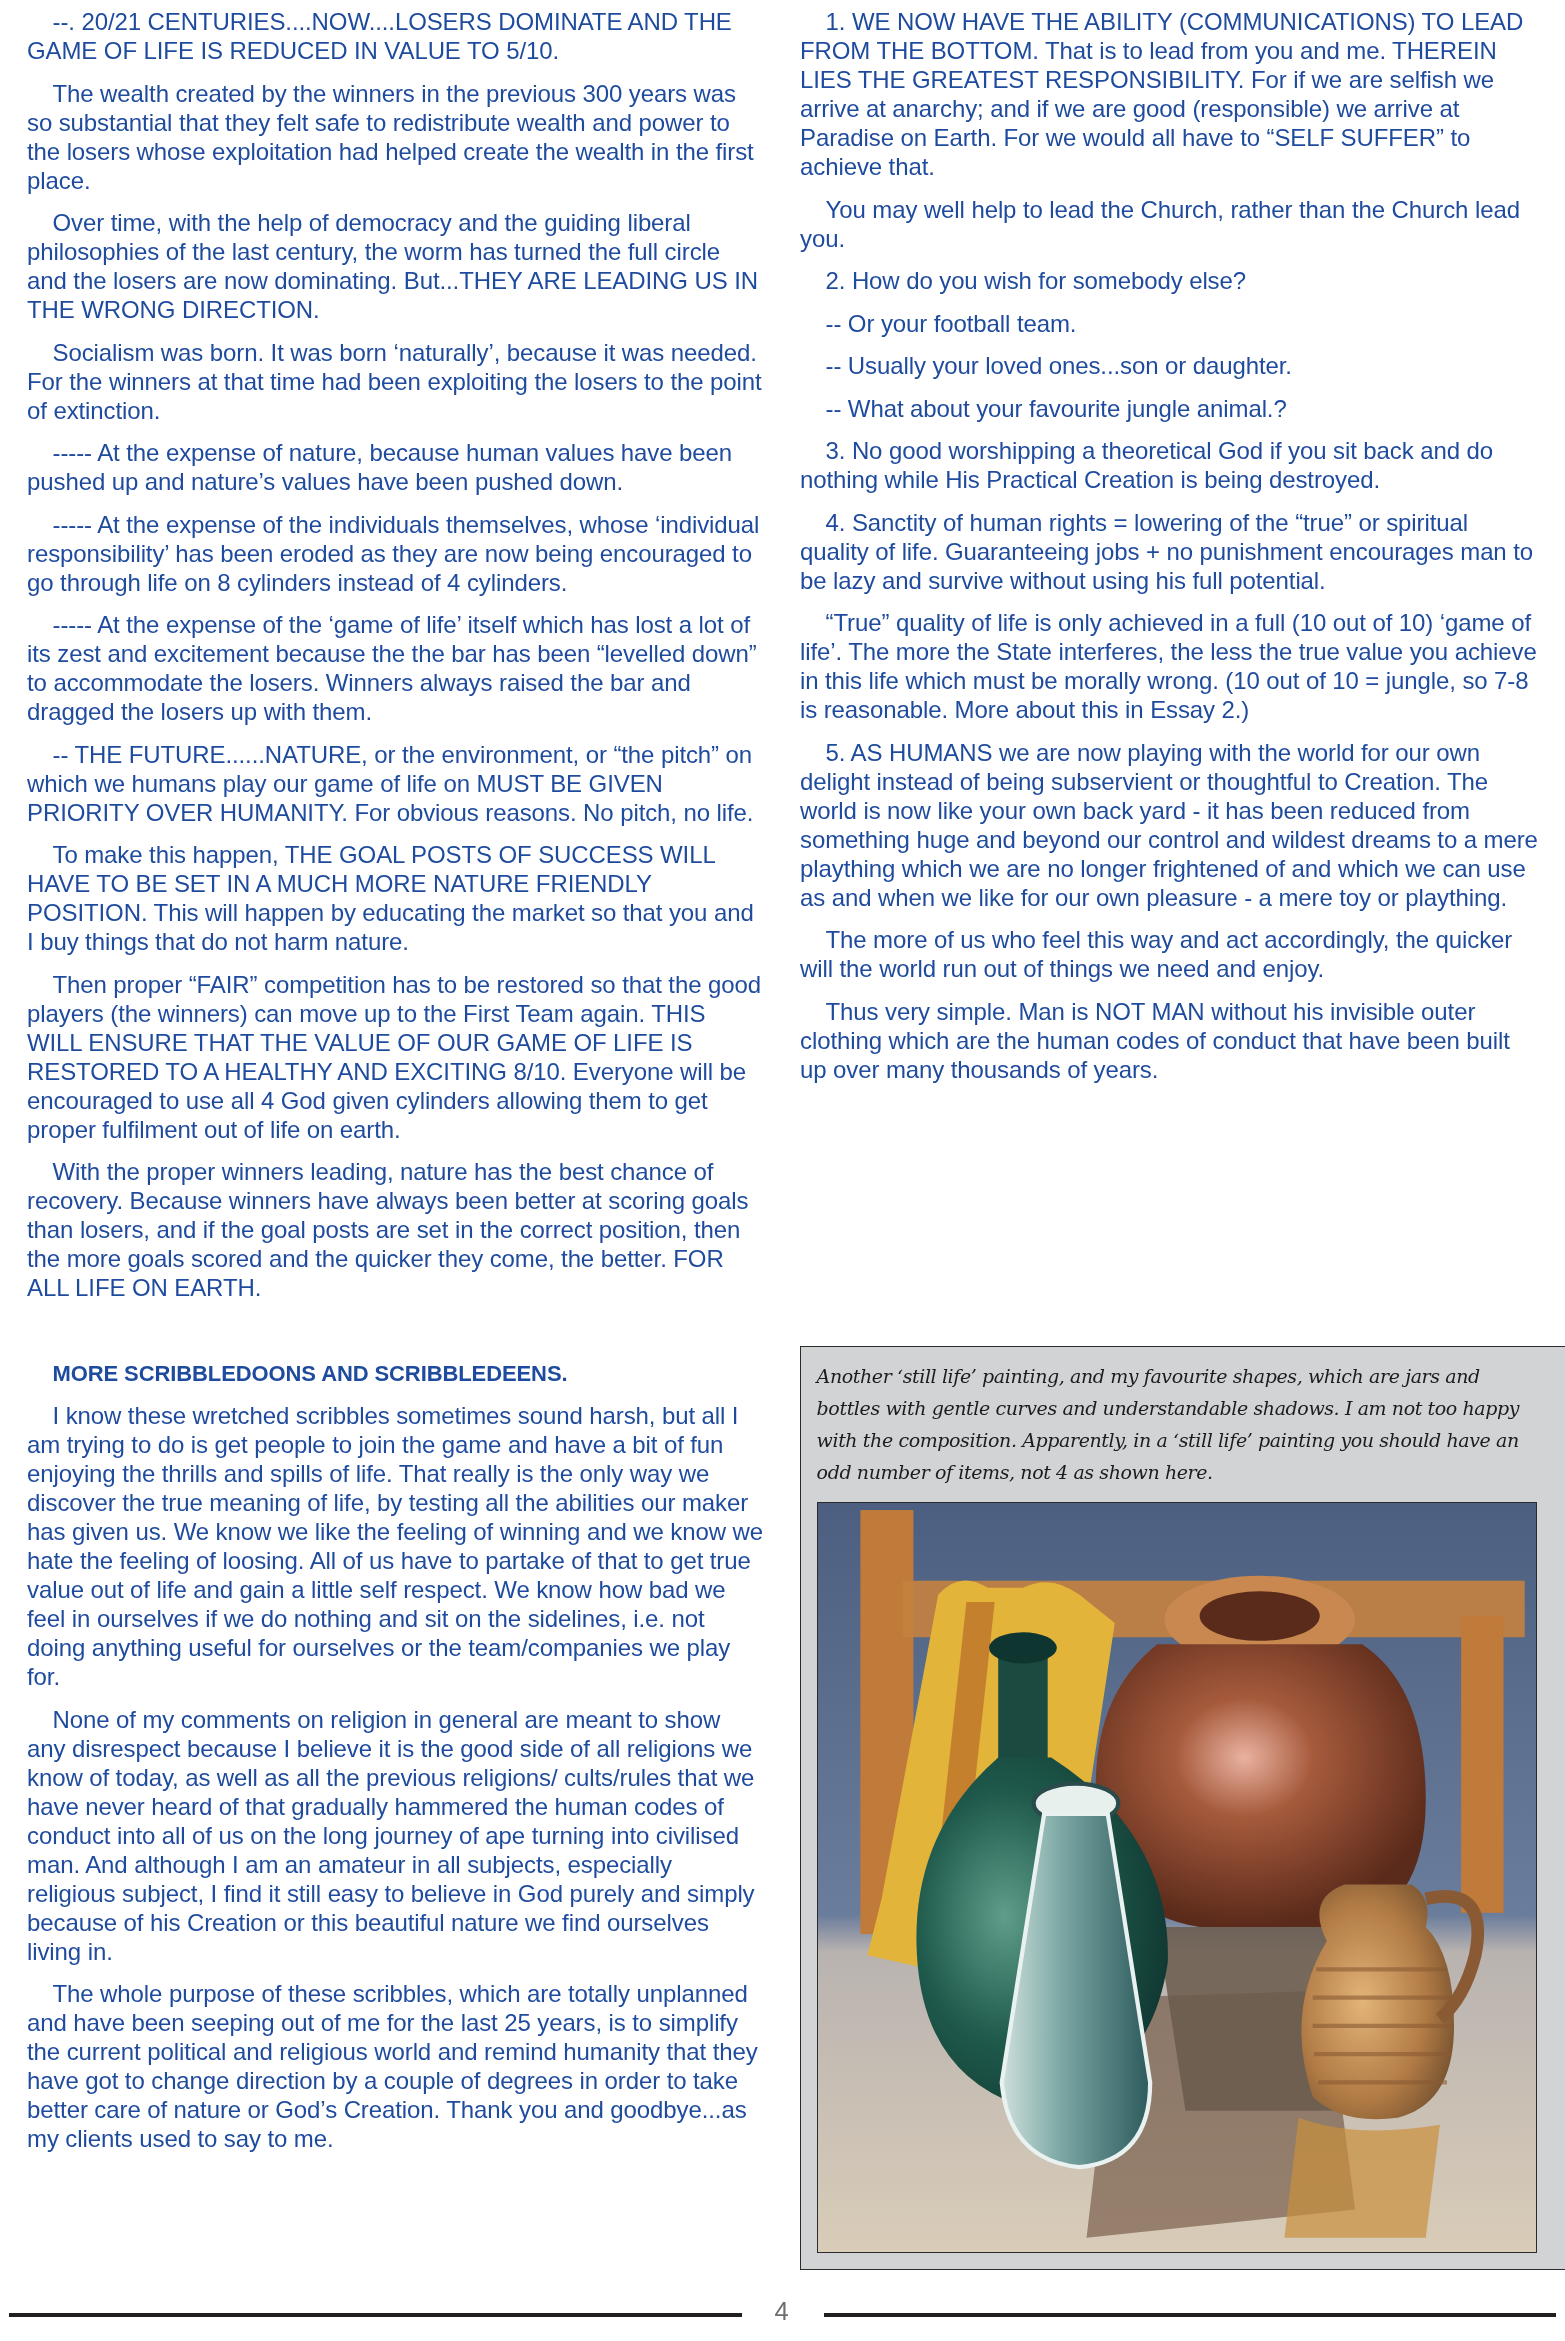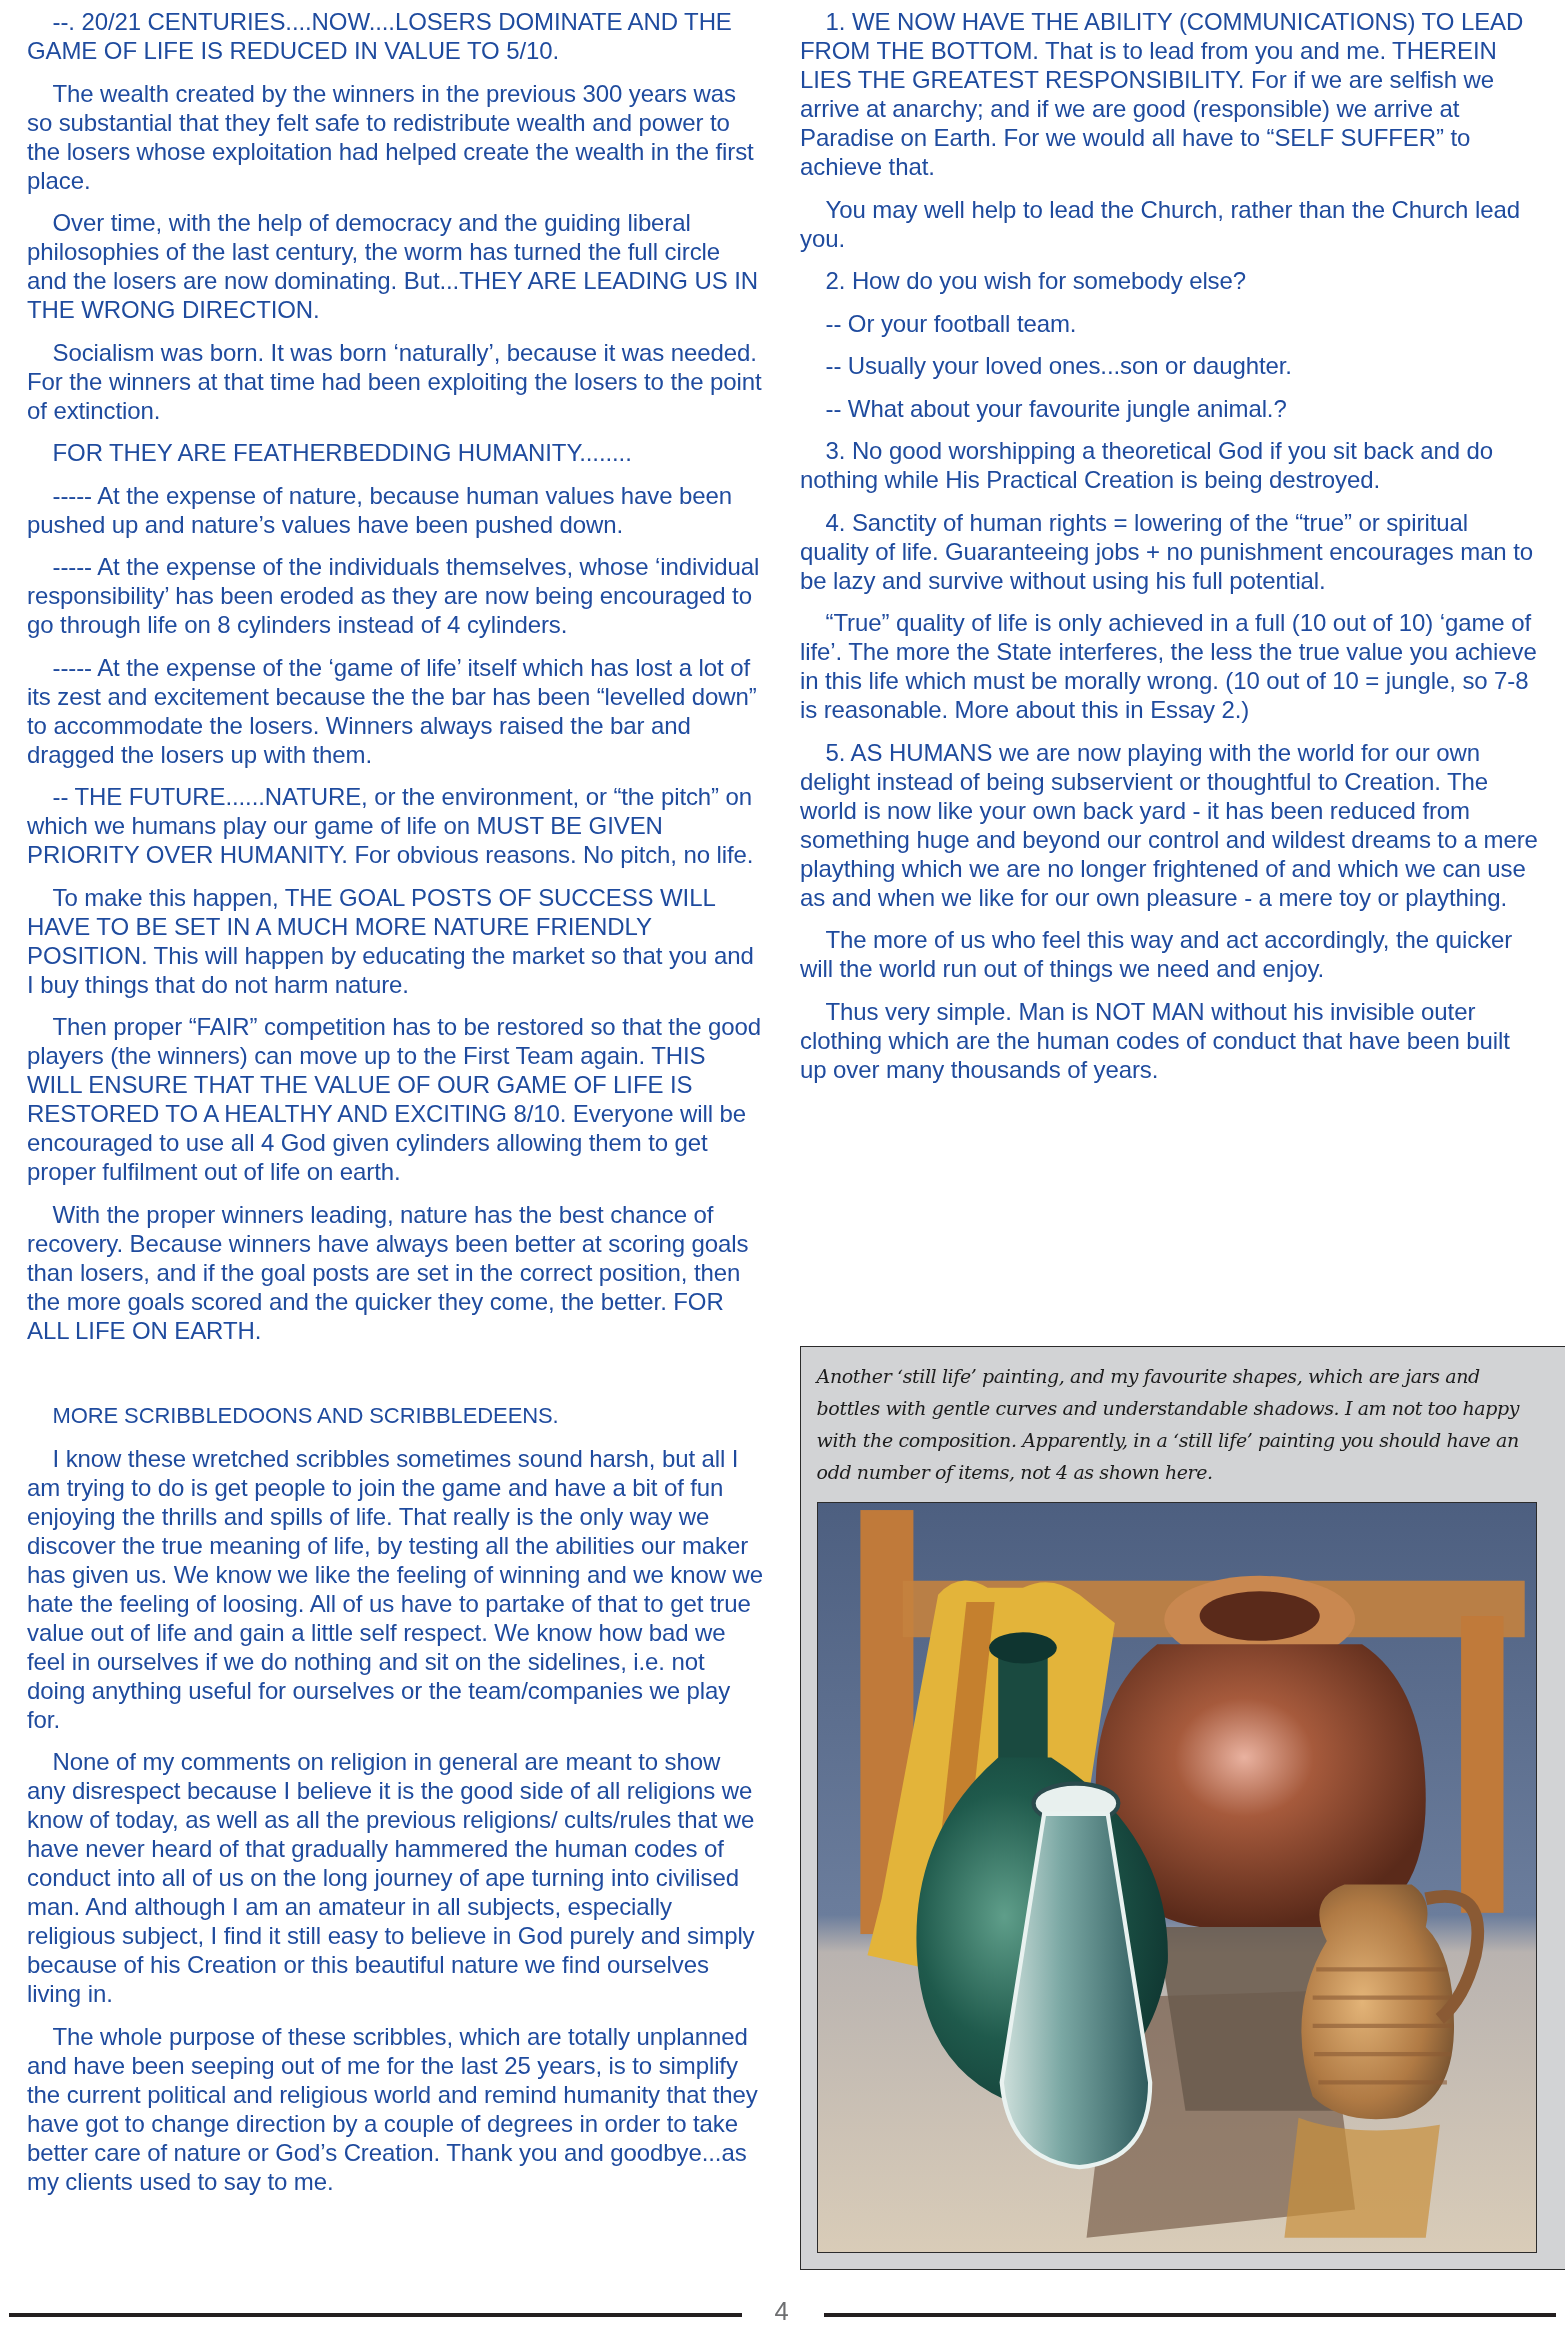--- a/index.html
+++ b/index.html
@@ -9,21 +9,21 @@
     font-family: "Liberation Sans", sans-serif;
     color: #1f4b9e;
     font-size: 24px;
     line-height: 29px;
     letter-spacing: -0.1px;
   }
   .col p { margin: 0 0 13.5px 0; text-indent: 25.5px; }
   #col-left { left: 27px; top: 7px; width: 737px; }
   #col-right { left: 800px; top: 7px; width: 740px; }
   .heading {
-    font-weight: normal;
+    font-weight: bold;
     font-size: 22px;
     text-indent: 25.5px;
     margin: 0 0 13.5px 0;
   }
   .spacer { height: 43px; }
   #figure-box {
     position: absolute;
     left: 800px; top: 1346px;
     width: 851px; height: 924px;
     background: #d2d3d5;
@@ -61,21 +61,20 @@
   }
 </style>
 </head>
 <body>
 
 <div id="col-left" class="col">
   <p>--.  20/21 CENTURIES....NOW....LOSERS DOMINATE AND THE GAME OF LIFE IS REDUCED IN VALUE TO 5/10.</p>
   <p>The wealth created by the winners in the previous 300 years was so substantial that they felt safe to redistribute wealth and power to the losers whose exploitation had helped create the wealth in the first place.</p>
   <p>Over time, with the help of democracy and the guiding liberal philosophies of the last century, the worm has turned the full circle and the losers are now dominating. But...THEY ARE LEADING US IN THE WRONG DIRECTION.</p>
   <p>Socialism was born. It was born ‘naturally’, because it was needed. For the winners at that time had been exploiting the losers to the point of extinction.</p>
-  <p>FOR THEY ARE FEATHERBEDDING HUMANITY........</p>
   <p>----- At the expense of nature, because human values have been pushed up and nature’s values have been pushed down.</p>
   <p>----- At the expense of the individuals themselves, whose ‘individual responsibility’ has been eroded as they are now being encouraged to go through life on 8 cylinders instead of 4 cylinders.</p>
   <p>----- At the expense of the ‘game of life’ itself which has lost a lot of its zest and excitement because the the bar has been “levelled down” to accommodate the losers. Winners always raised the bar and dragged the losers up with them.</p>
   <p>--    THE FUTURE......NATURE, or the environment, or “the pitch” on which we humans play our game of life on MUST BE GIVEN PRIORITY OVER HUMANITY. For obvious reasons. No pitch, no life.</p>
   <p>To make this happen, THE GOAL POSTS OF SUCCESS WILL HAVE TO BE SET IN A MUCH MORE NATURE FRIENDLY POSITION. This will happen by educating the market so that you and I buy things that do not harm nature.</p>
   <p>Then proper “FAIR” competition has to be restored so that the good players (the winners) can move up to the First Team again. THIS WILL ENSURE THAT THE VALUE OF OUR GAME OF LIFE IS RESTORED TO A HEALTHY AND EXCITING 8/10. Everyone will be encouraged to use all 4 God given cylinders allowing them to get proper fulfilment out of life on earth.</p>
   <p>With the proper winners leading, nature has the best chance of recovery. Because winners have always been better at scoring goals than losers, and if the goal posts are set in the correct position, then the more goals scored and the quicker they come, the better. FOR ALL LIFE ON EARTH.</p>
   <div class="spacer"></div>
   <h2 class="heading">MORE SCRIBBLEDOONS AND SCRIBBLEDEENS.</h2>
   <p>I know these wretched scribbles sometimes sound harsh, but all I am trying to do is get people to join the game and have a bit of fun enjoying the thrills and spills of life. That really is the only way we discover the true meaning of life, by testing all the abilities our maker has given us. We know we like the feeling of winning and we know we hate the feeling of loosing. All of us have to partake of that to get true value out of life and gain a little self respect. We know how bad we feel in ourselves if we do nothing and sit on the sidelines, i.e. not doing anything useful for ourselves or the team/companies we play for.</p>

